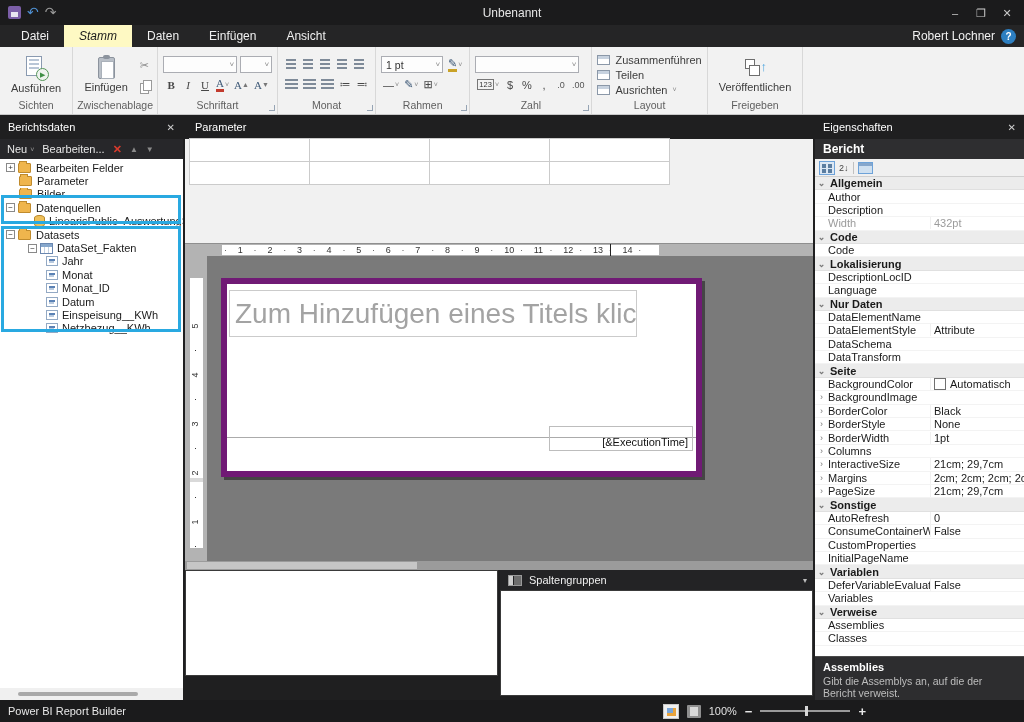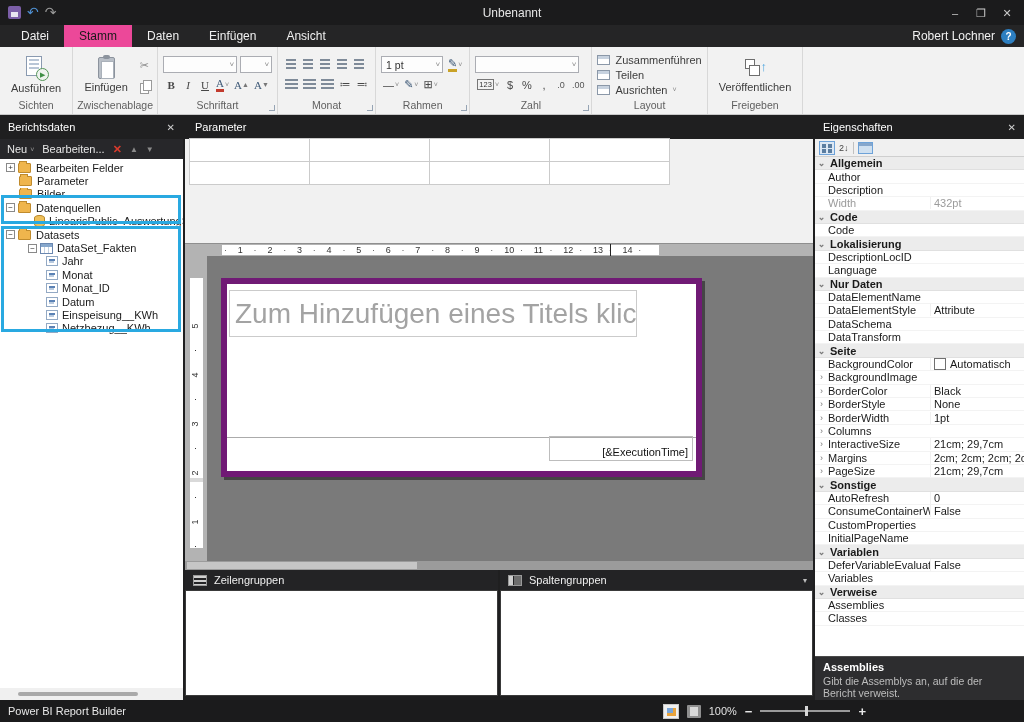--- a/index.html
+++ b/index.html
@@ -15,21 +15,21 @@
   .qat-undo { color:#4f8fd0; font-size:14px; line-height:13px; }
   .qat-redo { color:#9a9a9a; font-size:14px; line-height:13px; }
   .win-title { position:absolute; left:0; right:0; text-align:center; color:#e6e6e6; font-size:12px; }
   .win-controls { margin-left:auto; display:flex; gap:4px; padding-right:6px; z-index:2; }
   .win-btn { color:#c9c9c9; width:22px; text-align:center; font-size:11px; line-height:20px; }
 
   
   .tabrow { height:22px; background:#252526; display:flex; align-items:flex-end; flex:0 0 22px; position:relative; }
   .tabs { display:flex; padding-left:6px; height:22px; }
   .tab { color:#f0f0f0; font-size:12px; padding:0 15px; line-height:22px; }
-  .tab.active { background:#ec4899; color:#1a1a1a; }
+  .tab.active { background:#fef9c3; color:#1a1a1a;font-style:italic; }
   .account { position:absolute; right:8px; top:0; height:22px; display:flex; align-items:center; gap:6px; }
   .account-name { color:#f0f0f0; font-size:12px; }
   .help-circle { width:15px; height:15px; border-radius:50%; background:#2d7fc1; color:#fff; font-size:10px;
     font-weight:bold; text-align:center; line-height:15px; }
 
   
   .ribbon { height:68px; background:#f2f2f2; border-bottom:1px solid #c9c9c9; display:flex; flex:0 0 68px; }
   .rgroup { display:flex; flex-direction:column; border-right:1px solid #d8d8d8; }
   .rg-content { flex:1; display:flex; align-items:center; justify-content:center; padding:3px 5px 0 5px; }
   .rg-label { height:15px; text-align:center; color:#5f5f5f; font-size:10.5px; position:relative; padding:0 4px; }
@@ -118,21 +118,21 @@
   .vgutter { position:absolute; left:0; top:0; bottom:0; width:22px; background:#b3b3b3; }
   .vruler { position:absolute; left:5px; top:22px; width:13px; height:270px; background:#fff; overflow:hidden; }
   .vruler span { writing-mode:vertical-rl; transform:rotate(180deg); display:block; margin:14px auto 0 auto;
     font-size:9px; color:#333; letter-spacing:9px; }
   .vruler .gapmark { position:absolute; left:0; right:0; top:186px; height:4px; background:#d9d9d9; }
   .page { position:absolute; left:36px; top:22px; width:481px; height:199px; background:#fff; border:6px solid #701a75;
     box-shadow:3px 3px 0 #454545; }
   .titlebox { position:absolute; left:2px; top:6px; width:408px; height:47px; border:1px solid #cbcbcb;
     font-size:28px; font-weight:300; color:#a3a3a3; line-height:45px; padding-left:5px; white-space:nowrap; overflow:hidden; }
   .footer-line { position:absolute; left:0; right:0; bottom:33px; border-top:1px solid #ababab; }
-  .execbox { position:absolute; right:3px; bottom:10px; width:144px; height:25px; border:1px solid #bdbdbd;
+  .execbox { position:absolute; right:3px; bottom:20px; width:144px; height:25px; border:1px solid #bdbdbd;
     display:flex; align-items:flex-end; justify-content:flex-end; padding:2px 4px; font-size:11px; color:#111; }
   .hscroll { position:absolute; left:0; right:0; bottom:0; height:9px; background:#9b9b9b; }
   .hthumb { position:absolute; left:2px; top:1px; height:7px; width:230px; background:#c6c6c6; }
   .groups { height:130px; flex:0 0 130px; display:flex; background:#1f1f20; gap:2px; }
   .gpanel { flex:1; display:flex; flex-direction:column; }
   .ghead { height:20px; background:#232325; color:#efefef; display:flex; align-items:center; gap:7px; padding:0 8px; flex:0 0 20px; position:relative; }
   .gicon { width:14px; height:11px; border:1px solid #9a9a9a; background:repeating-linear-gradient(to bottom,#cfcfcf 0 2px,transparent 2px 4px); }
   .gicon.col { background:linear-gradient(to right,#cfcfcf 0 4px,transparent 4px 5px,#6d6d6d 5px 100%); }
   .ghead .gdd { position:absolute; right:6px; color:#bdbdbd; font-size:8px; }
   .gbody { height:106px; background:#fff; border:1px solid #3a3a3a; flex:0 0 106px; }
@@ -587,24 +587,20 @@
           <div class="titlebox">Zum Hinzufügen eines Titels klic</div>
           <div class="footer-line"></div>
           <div class="execbox">[&amp;ExecutionTime]</div>
         </div>
         <div class="hscroll">
             <div class="hthumb"></div>
           </div>
       </div>
       <div class="groups">
         <div class="gpanel">
-          <div class="ghead">
-              <span class="gicon"></span>
-              <span>Zeilengruppen</span>
-            </div>
           <div class="gbody"></div>
           <div class="gfill"></div>
         </div>
         <div class="gpanel">
           <div class="ghead">
               <span class="gicon col"></span>
               <span>Spaltengruppen</span>
               <span class="gdd">▾</span>
             </div>
           <div class="gbody"></div>
@@ -613,20 +609,21 @@
       </div>
     </div>
 
     <div class="gap"></div>
 
     <div class="right">
       <div class="panel-head">
         <span>Eigenschaften</span>
         <span class="x">✕</span>
       </div>
+      <div class="obj-row">Bericht</div>
       <div class="ptoolbar">
         <span class="pt1"></span>
         <span class="pt2">2↓</span>
         <span class="ptsep"></span>
         <span class="pt3"></span>
       </div>
       <div class="pgrid">
         <div class="prow cat">
             <span class="pgut">⌄</span>
             <span class="pcatlbl">Allgemein</span>

